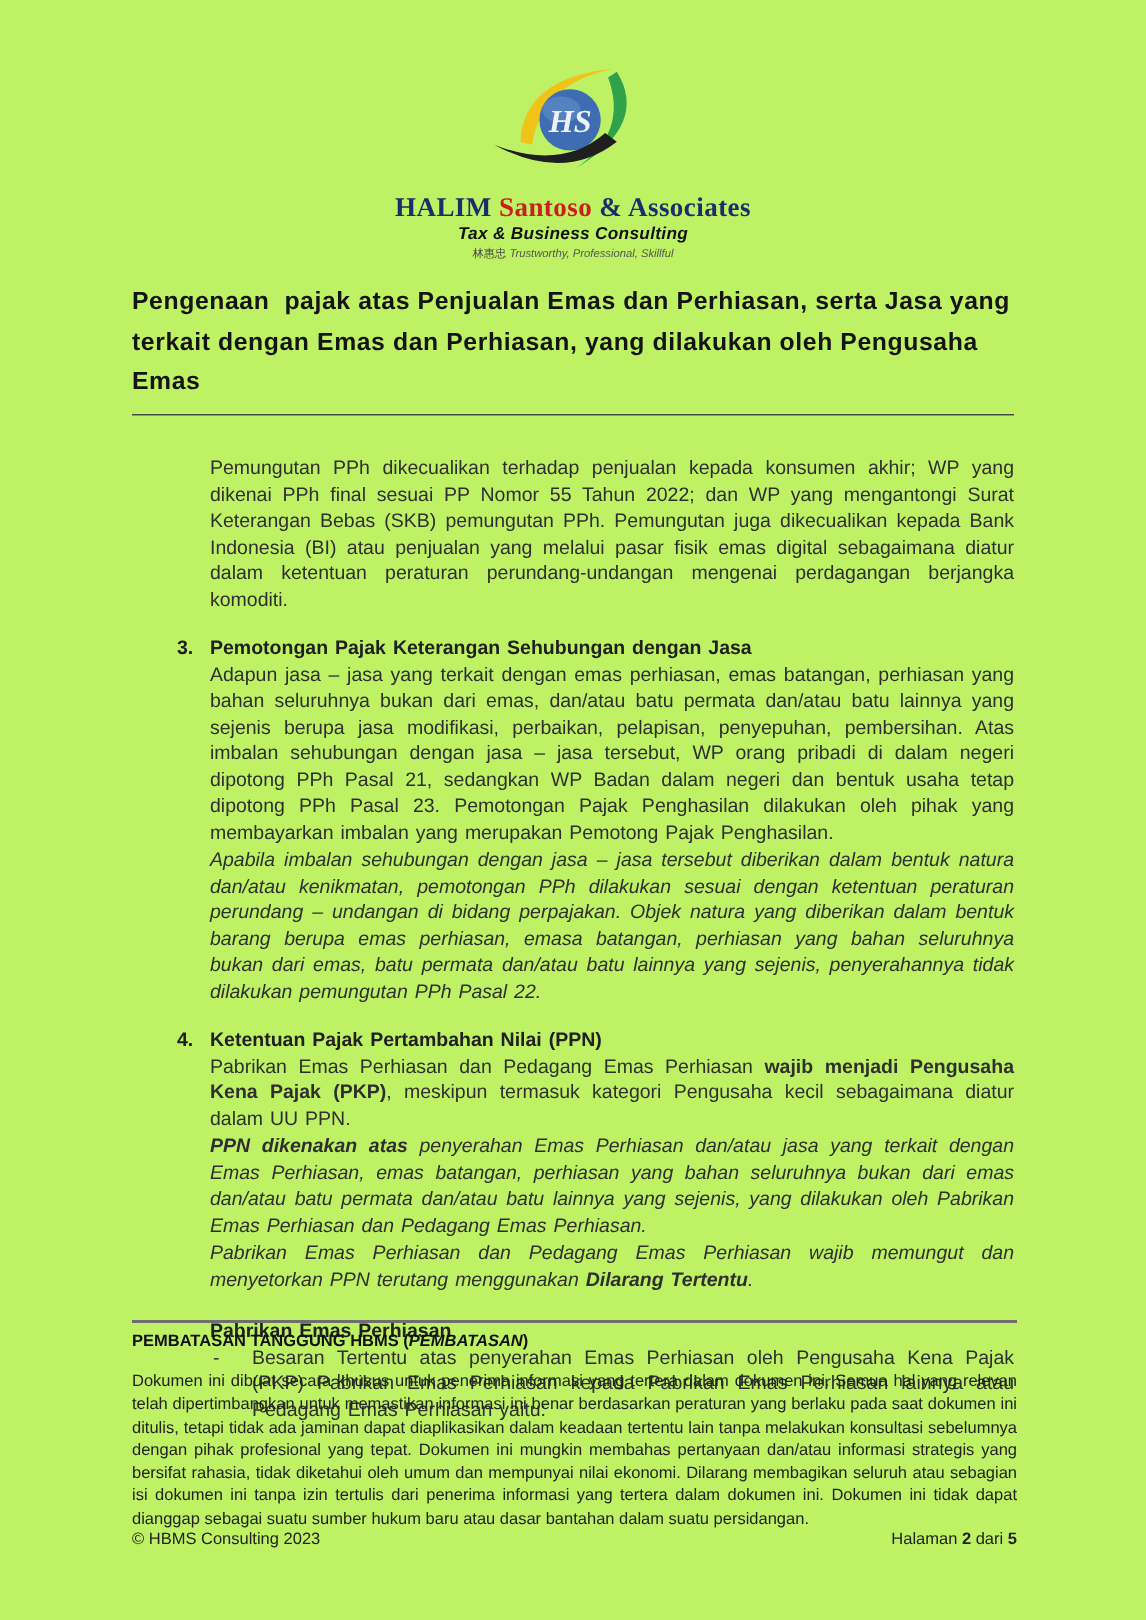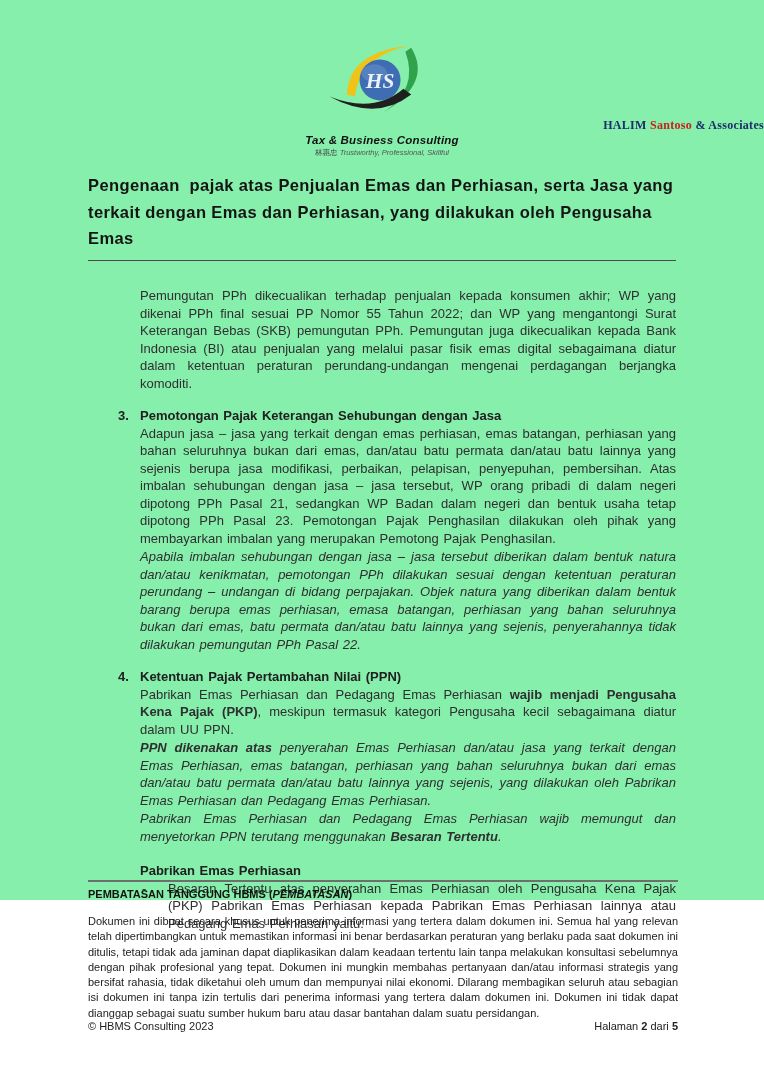--- a/index.html
+++ b/index.html
@@ -1,22 +1,22 @@
 <!DOCTYPE html>
 <html><head>
 <meta charset="utf-8">
 <style>
   html,body{margin:0;padding:0;background:#ffffff;}
   body{width:764px;height:1080px;position:relative;font-family:"Liberation Sans",sans-serif;color:#2e2e2e;overflow:hidden;}
-  .page{position:relative;width:764px;height:900px;background:#86efac;}
+  .page{position:relative;width:764px;height:1080px;background:#bef264;}
 
   
   .logo-block{padding-top:40px;text-align:center;}
   .logo-mark{display:block;margin:0 auto;}
-  .logo-line1{font-family:"Liberation Serif",serif;font-size:12px;font-weight:bold;letter-spacing:.3px;margin-top:2px;text-align:right;}
+  .logo-line1{font-family:"Liberation Serif",serif;font-size:18px;font-weight:bold;letter-spacing:.3px;margin-top:12px;}
   .navy{color:#1d2d6b;}
   .red{color:#c8201d;}
   .logo-line2{font-size:11.5px;font-weight:bold;font-style:italic;color:#111;margin-top:1px;letter-spacing:.2px;}
   .logo-line3{font-size:7.5px;color:#555;margin-top:2px;}
   .logo-line3 .cn{font-style:normal;color:#444;}
   .logo-line3 .en{font-style:italic;}
 
   
   .title{margin:14px 88px 0 88px;font-size:16.5px;font-weight:700;line-height:1.62;color:#141414;letter-spacing:.4px;white-space:pre-wrap;}
   .title-rule{margin:8px 88px 0 88px;border-bottom:1.6px solid #4a4a4a;}
@@ -75,21 +75,21 @@
       <p class="para gap-top"><span>Apabila imbalan sehubungan dengan jasa – jasa tersebut diberikan dalam bentuk natura dan/atau kenikmatan, pemotongan PPh dilakukan sesuai dengan ketentuan peraturan perundang – undangan di bidang perpajakan. Objek natura yang diberikan dalam bentuk barang berupa emas perhiasan, emasa batangan, perhiasan yang bahan seluruhnya bukan dari emas, batu permata dan/atau batu lainnya yang sejenis, penyerahannya tidak dilakukan pemungutan PPh Pasal 22.</span></p>
     </section>
 
     <section>
       <div class="sec-head">
         <span class="sec-num">4.</span>
         <span>Ketentuan Pajak Pertambahan Nilai (PPN)</span>
       </div>
       <p class="para"><span>Pabrikan Emas Perhiasan dan Pedagang Emas Perhiasan </span><span style="font-weight: 700;">wajib menjadi Pengusaha Kena Pajak (PKP)</span><span>, meskipun termasuk kategori Pengusaha kecil sebagaimana diatur dalam UU PPN.</span></p>
       <p class="para gap-top"><span style="font-weight: 700;">PPN dikenakan atas </span><span>penyerahan Emas Perhiasan dan/atau jasa yang terkait dengan Emas Perhiasan, emas batangan, perhiasan yang bahan seluruhnya bukan dari emas dan/atau batu permata dan/atau batu lainnya yang sejenis, yang dilakukan oleh Pabrikan Emas Perhiasan dan Pedagang Emas Perhiasan.</span></p>
-      <p class="para gap-top"><span>Pabrikan Emas Perhiasan dan Pedagang Emas Perhiasan wajib memungut dan menyetorkan PPN terutang menggunakan </span><span style="font-weight: 700;">Besaran Tertentu</span><span>.</span></p>
+      <p class="para gap-top"><span>Pabrikan Emas Perhiasan dan Pedagang Emas Perhiasan wajib memungut dan menyetorkan PPN terutang menggunakan </span><span style="font-weight: 700;">Dilarang Tertentu</span><span>.</span></p>
 
       <div class="subhead">Pabrikan Emas Perhiasan</div>
       <div class="bullet">
         <span class="dash">-</span>
         <div>
           <span><span>Besaran Tertentu atas penyerahan Emas Perhiasan oleh Pengusaha Kena Pajak (PKP) Pabrikan Emas Perhiasan kepada Pabrikan Emas Perhiasan lainnya atau Pedagang Emas Perhiasan yaitu:</span></span>
         </div>
       </div>
     </section>
   </main>

